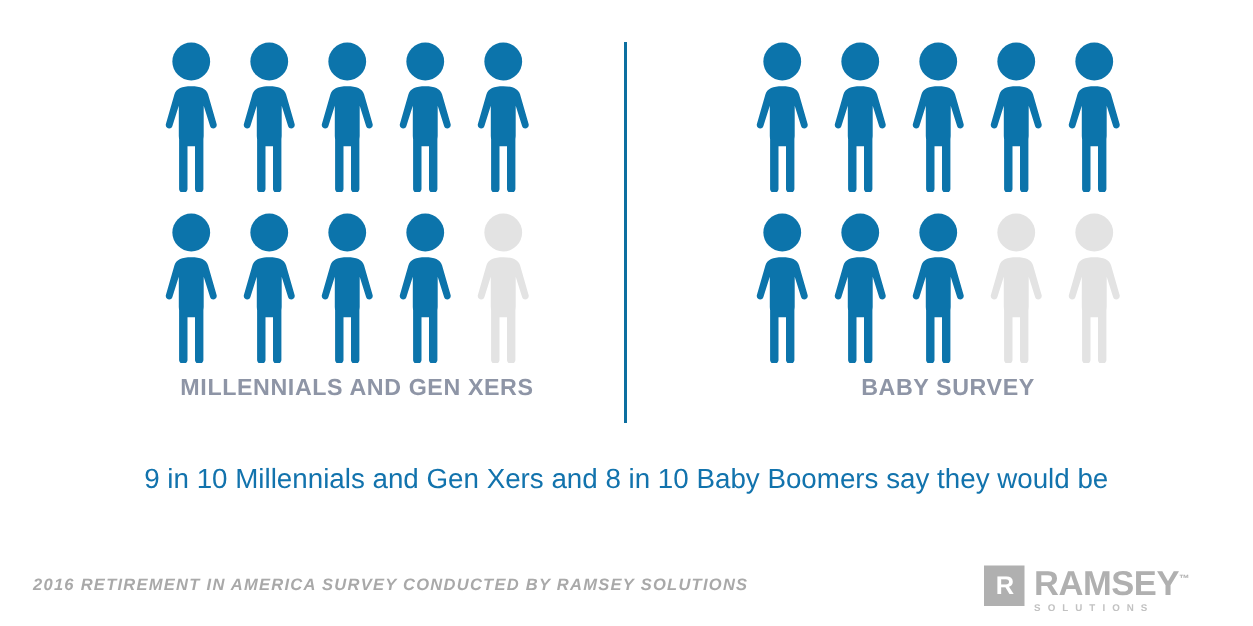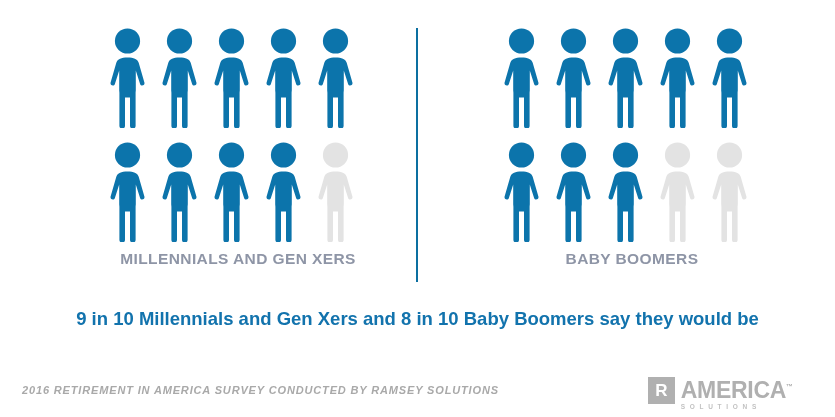--- a/index.html
+++ b/index.html
@@ -84,21 +84,21 @@
   
   .caption {
     position: absolute;
     left: 70px;
     top: 306px;
     width: 695px;
     text-align: center;
     color: #1273ad;
     font-size: 18.5px;
     line-height: 26px;
-    font-weight: bold;
+    font-weight: normal;
   }
 
   
   .footer-note {
     position: absolute;
     left: 22px;
     top: 384px;
     font-size: 11px;
     font-weight: bold;
     letter-spacing: 0.85px;
@@ -298,32 +298,32 @@
           </span>
           <span class="person">
             <svg viewBox="0 0 39 100" xmlns="http://www.w3.org/2000/svg">
                 <circle cx="19.5" cy="13" r="12.6" fill="#e3e3e3"></circle>
                 <path d="M19.5 29.5c-6.2 0-9.9 1.5-11.2 5.3L2.6 54.6c-.8 2.8 3.3 4.3 4.3 1.5l4.3-13.6v20.1c0 .8.2 1.4.2 2.1v33.2c0 3.6 5.6 3.6 5.6 0V69.5h5v28.4c0 3.6 5.6 3.6 5.6 0V64.7c0-.7.2-1.3.2-2.1V42.5l4.3 13.6c1 2.8 5.1 1.3 4.3-1.5l-5.7-19.8c-1.3-3.8-5-5.3-11.2-5.3z" fill="#e3e3e3"></path>
               </svg>
           </span>
         </div>
 
       </div>
-      <div class="panel-label">BABY BOOMERS</div>
+      <div class="panel-label">BABY SURVEY</div>
     </div>
 
   </div>
 
   <div class="caption">
     <div>9 in 10 Millennials and Gen Xers and 8 in 10 Baby Boomers say they would be</div>
   </div>
 
   <div class="footer-note">2016 RETIREMENT IN AMERICA SURVEY CONDUCTED BY RAMSEY SOLUTIONS</div>
 
   <div class="logo">
     <div class="logo-mark">R</div>
     <div class="logo-text">
-      <div class="logo-word"><span>AMERICA</span><span class="logo-tm">™</span></div>
+      <div class="logo-word"><span>RAMSEY</span><span class="logo-tm">™</span></div>
       <div class="logo-sub">SOLUTIONS</div>
     </div>
   </div>
 
 </div>
 
 </body></html>

